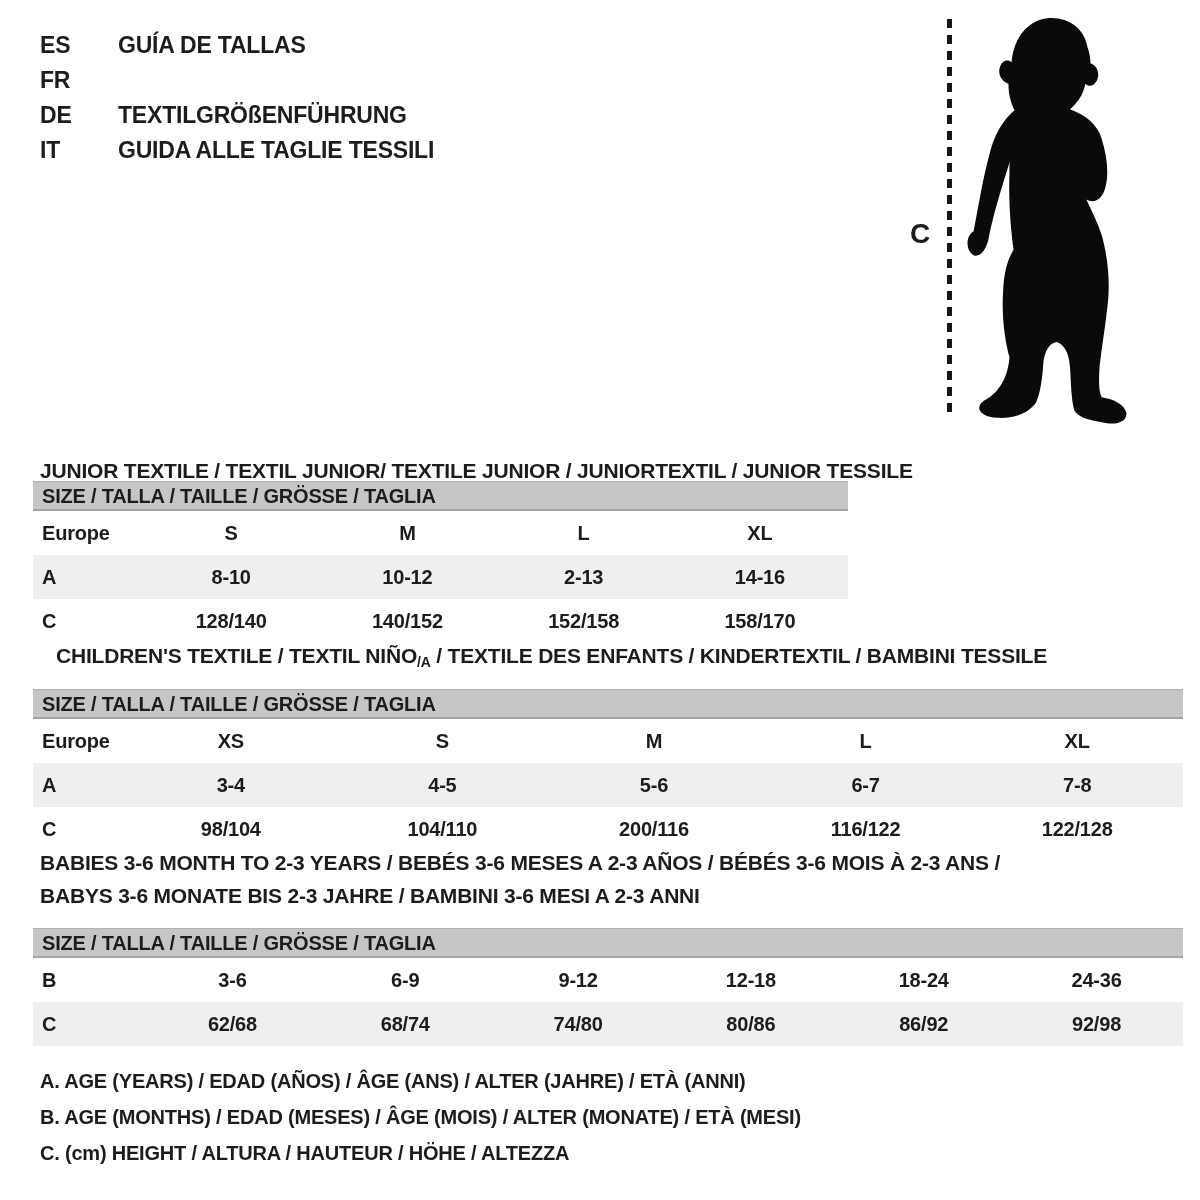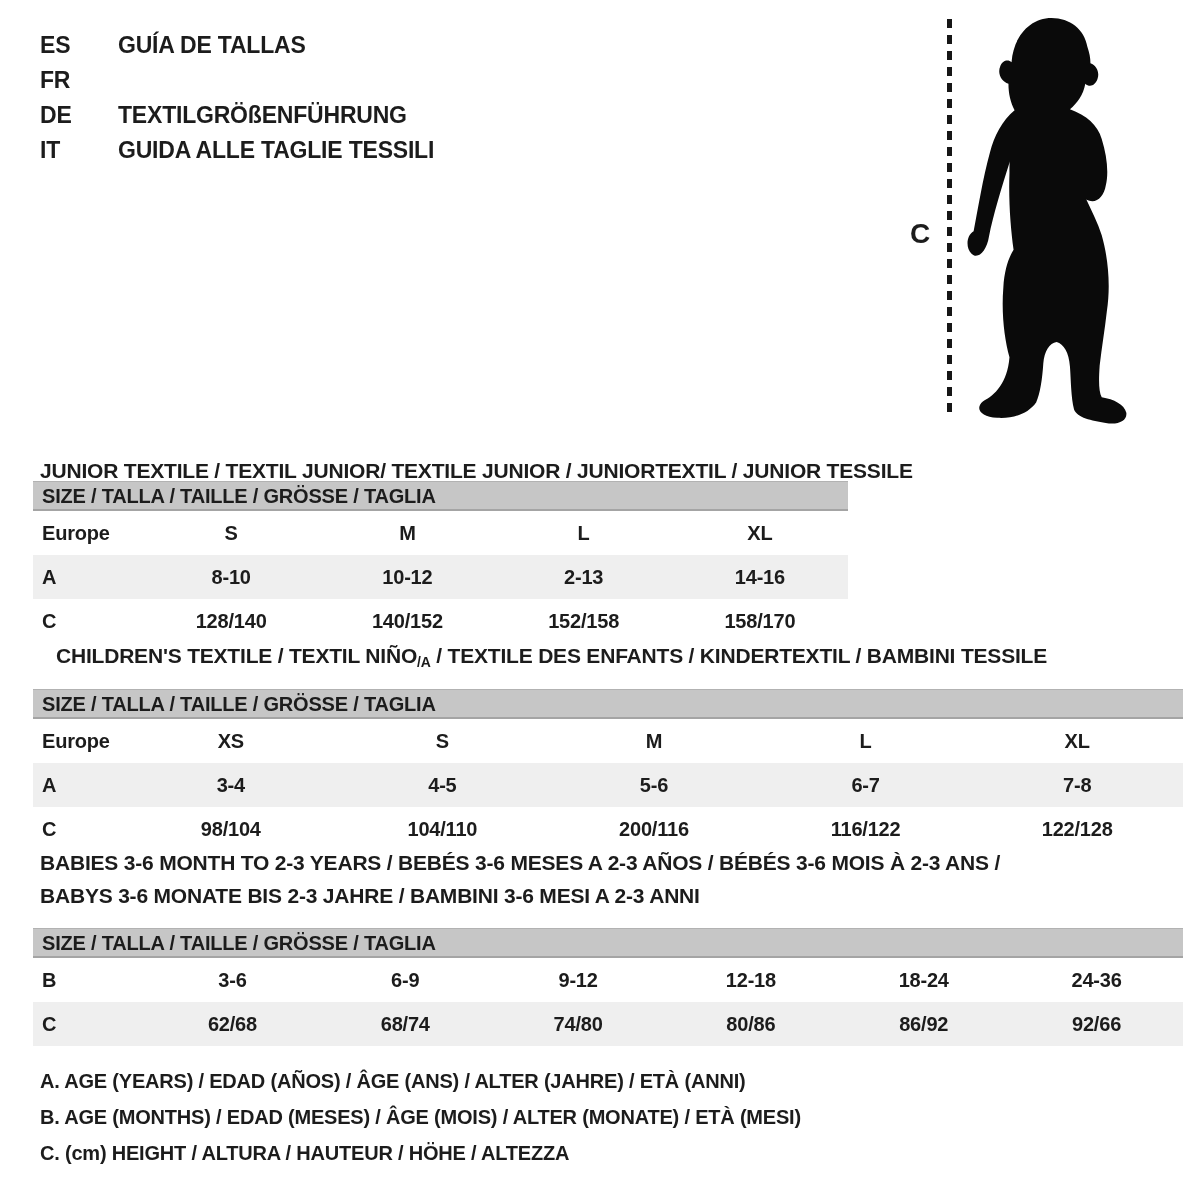--- a/index.html
+++ b/index.html
@@ -188,19 +188,19 @@
     <span class="val">18-24</span>
     <span class="val">24-36</span>
   </div>
   <div class="trow stripe">
     <span class="lbl">C</span>
     <span class="val">62/68</span>
     <span class="val">68/74</span>
     <span class="val">74/80</span>
     <span class="val">80/86</span>
     <span class="val">86/92</span>
-    <span class="val">92/66</span>
+    <span class="val">92/98</span>
   </div>
 </div>
 
 <div class="abs legend-line" id="legend-a">A. AGE (YEARS) / EDAD (AÑOS) / ÂGE (ANS) / ALTER (JAHRE) / ETÀ (ANNI)</div>
 <div class="abs legend-line" id="legend-b">B. AGE (MONTHS) / EDAD (MESES) / ÂGE (MOIS) / ALTER (MONATE) / ETÀ (MESI)</div>
 <div class="abs legend-line" id="legend-c">C. (cm) HEIGHT / ALTURA / HAUTEUR / HÖHE / ALTEZZA</div>
 
 </body></html>

